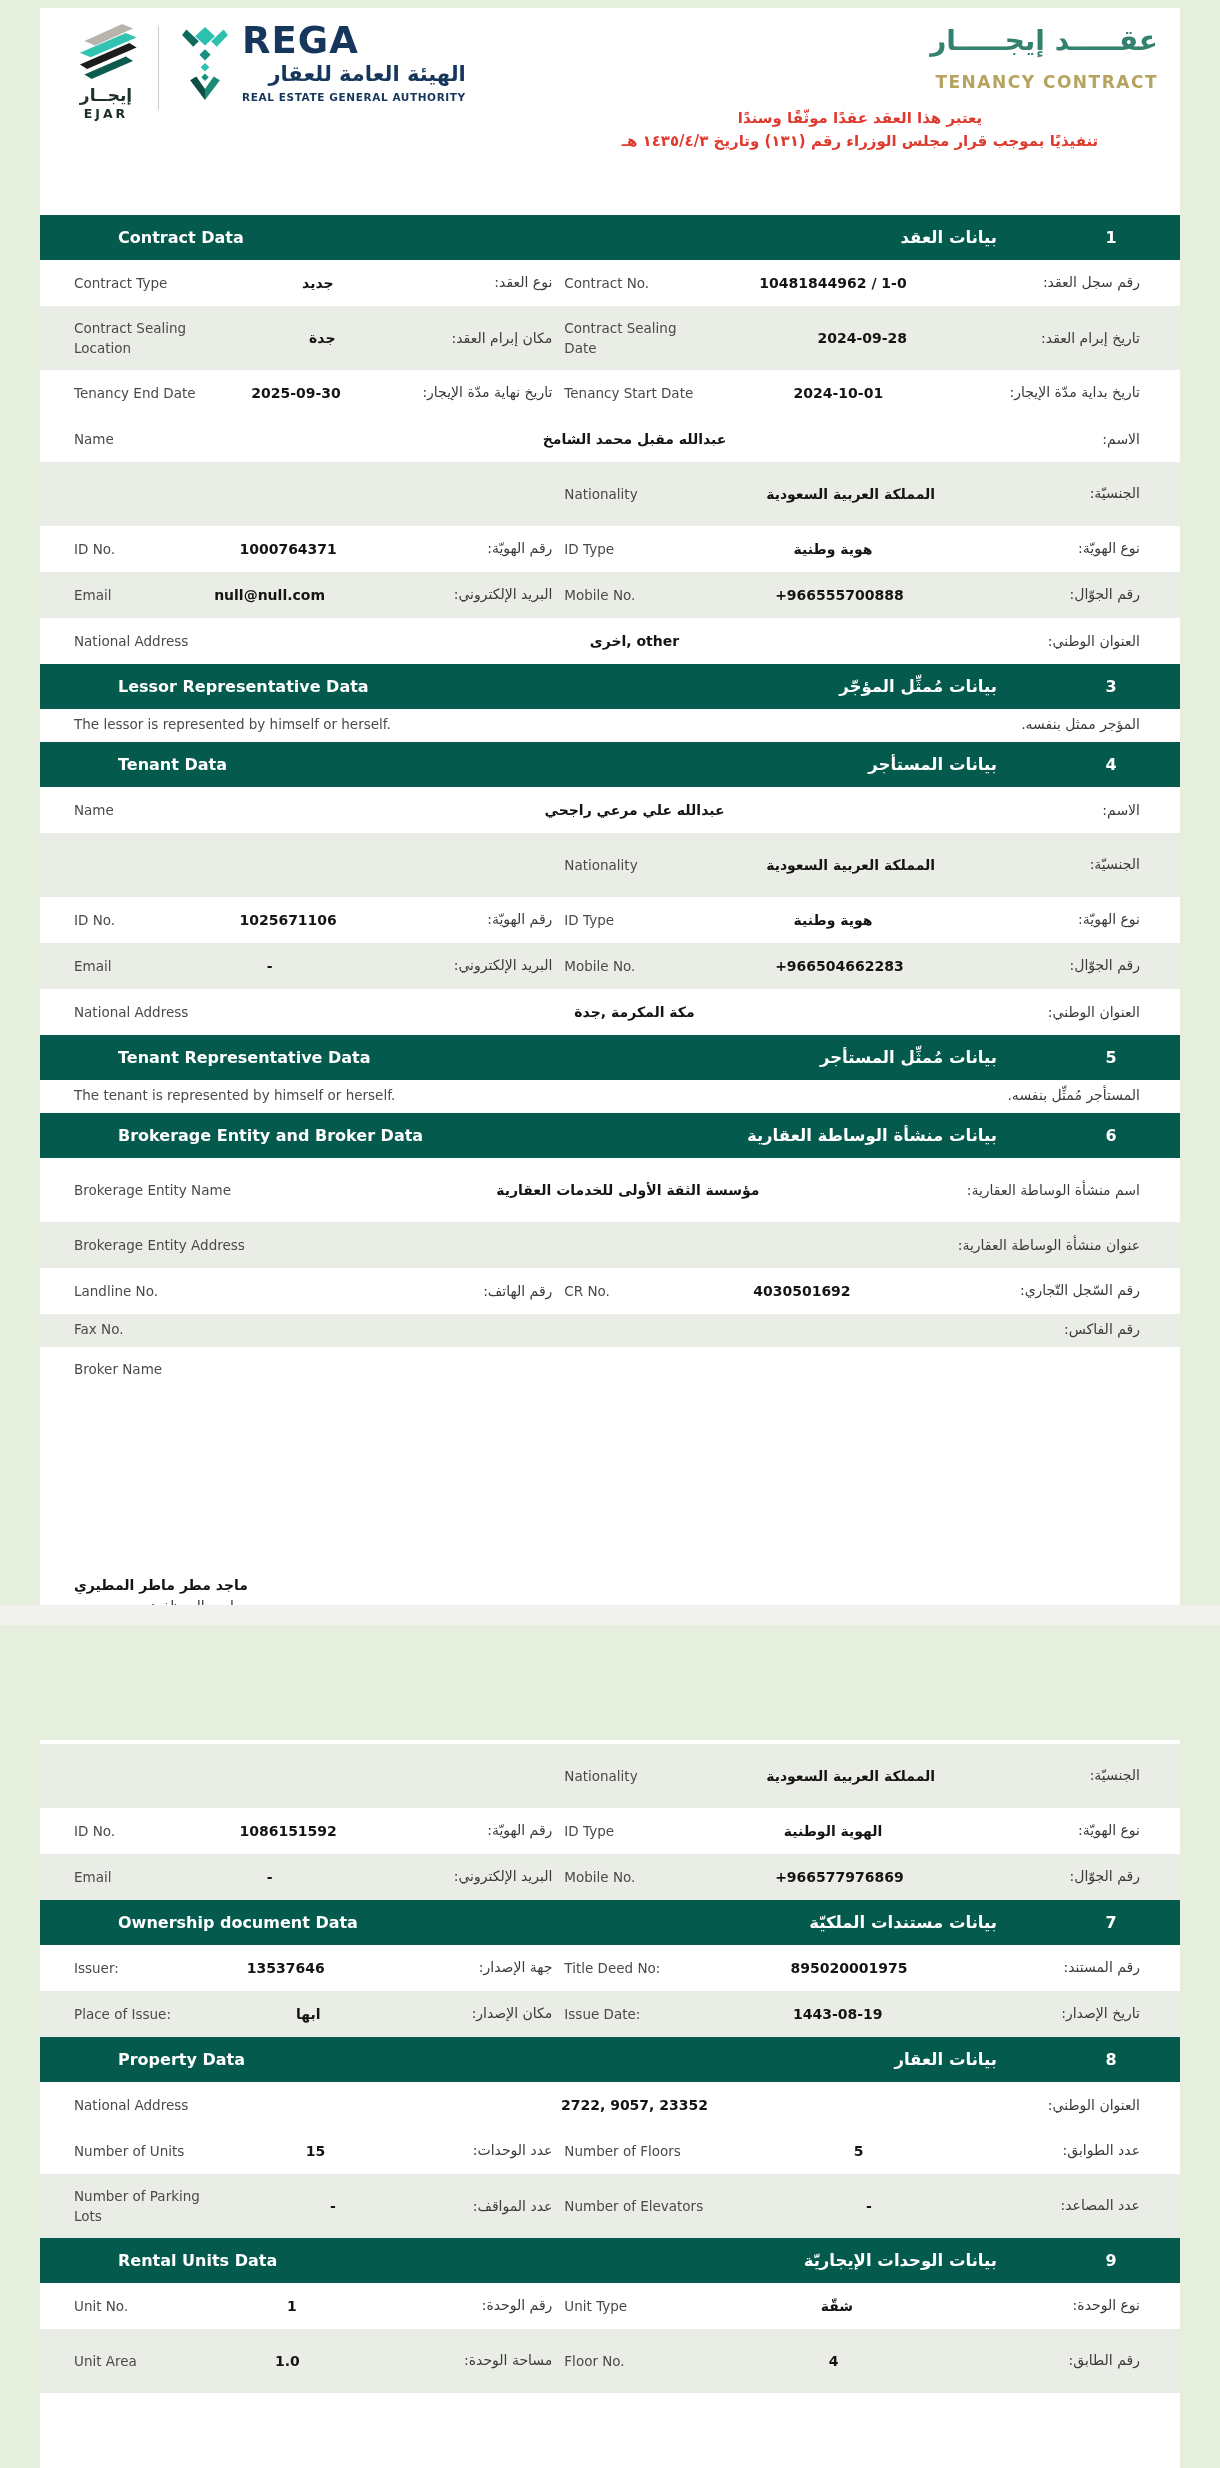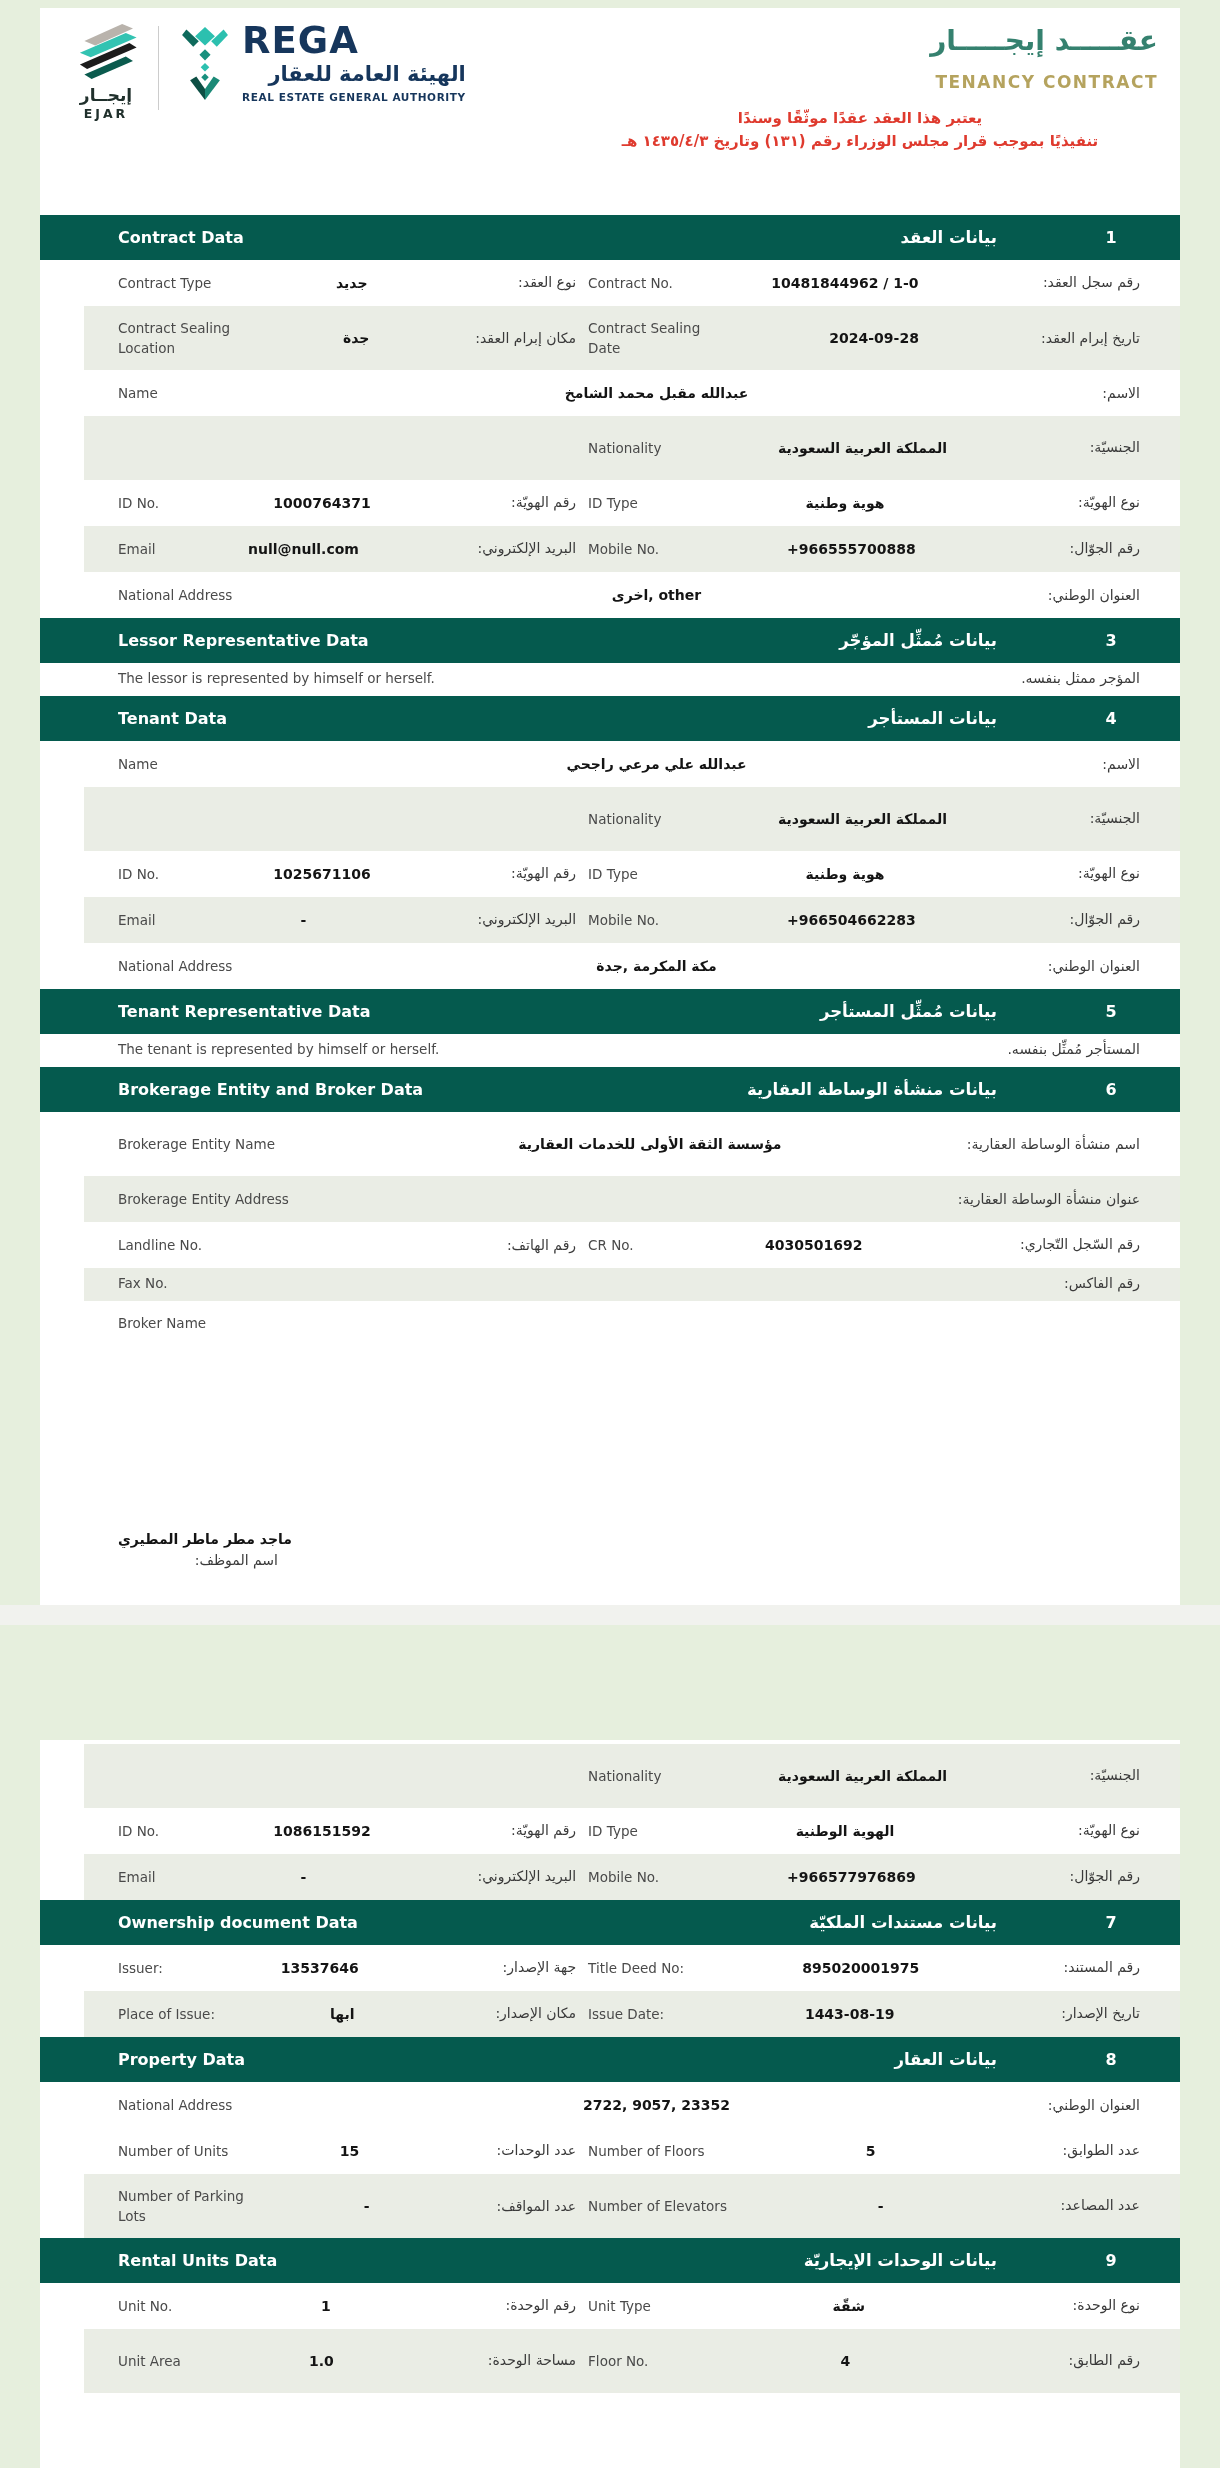--- a/index.html
+++ b/index.html
@@ -32,21 +32,21 @@
   .notice{position:absolute;right:30px;top:99px;width:580px;text-align:center;
           color:#df3a2e;font-weight:bold;font-size:15px;line-height:1.5;}
 
   
   .secbar{height:45px;background:#055a4e;color:#fff;display:flex;align-items:center;}
   .secbar .sen{font-size:16px;font-weight:bold;margin-left:78px;}
   .secbar .sar{font-size:16.5px;font-weight:bold;margin-left:auto;}
   .secbar .snum{width:118px;text-align:center;font-size:16px;font-weight:bold;margin-left:55px;margin-right:10px;}
 
   
-  .row{display:flex;align-items:center;min-height:46px;padding:4px 40px 4px 34px;box-sizing:border-box;background:#fff;margin-left:44px;}
+  .row{display:flex;align-items:center;min-height:46px;padding:4px 40px 4px 34px;box-sizing:border-box;background:#fff;}
   .row.shade{background:#eaede5;}
   .row.short{min-height:33px;padding-top:0;padding-bottom:2px;}
   .row.tall{min-height:64px;}
   .row.xtall{min-height:76px;align-items:flex-start;padding-top:12px;flex-direction:column;}
   .half{display:flex;align-items:center;}
   .half.L{flex:0 0 46%;padding-right:12px;box-sizing:border-box;}
   .half.R{flex:1;}
   .en{color:#4a4a4a;font-size:13.5px;line-height:1.5;}
   .half .en{max-width:145px;}
   .val{font-weight:bold;color:#141414;font-size:14px;text-align:center;line-height:1.6;}
@@ -131,20 +131,32 @@
           <span class="en">Contract Sealing Location</span>
           <span class="val" dir="ltr">جدة</span>
           <span class="arl" dir="rtl">مكان إبرام العقد:</span>
         </div>
         <div class="half R">
           <span class="en">Contract Sealing Date</span>
           <span class="val" dir="ltr">2024-09-28</span>
           <span class="arl" dir="rtl">تاريخ إبرام العقد:</span>
         </div>
       </div>
+      <div class="row">
+        <div class="half L">
+          <span class="en">Tenancy End Date</span>
+          <span class="val" dir="ltr">2025-09-30</span>
+          <span class="arl" dir="rtl">تاريخ نهاية مدّة الإيجار:</span>
+        </div>
+        <div class="half R">
+          <span class="en">Tenancy Start Date</span>
+          <span class="val" dir="ltr">2024-10-01</span>
+          <span class="arl" dir="rtl">تاريخ بداية مدّة الإيجار:</span>
+        </div>
+      </div>
       <div class="row fullrow">
         <span class="en">Name</span>
         <span class="val" dir="ltr">عبدالله مقبل محمد الشامخ</span>
         <span class="arl" dir="rtl">الاسم:</span>
       </div>
       <div class="row shade tall">
         <div class="half L"></div>
         <div class="half R">
           <span class="en">Nationality</span>
           <span class="val" dir="ltr">المملكة العربية السعودية</span>

